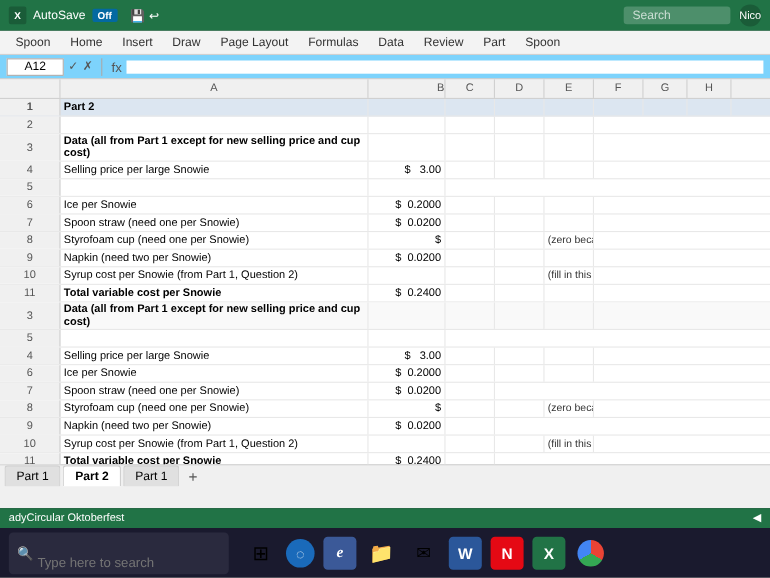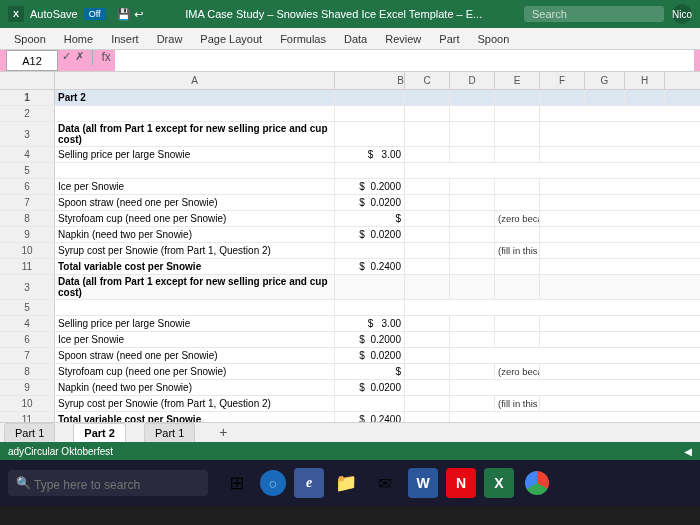--- a/index.html
+++ b/index.html
@@ -13,42 +13,43 @@
       display: flex;
       align-items: center;
       padding: 0 8px;
       font-size: 11px;
       justify-content: space-between;
     }
     .title-bar-left { display: flex; align-items: center; gap: 6px; }
     .title-bar-center { flex: 1; text-align: center; font-size: 11px; }
     .title-bar-right { display: flex; align-items: center; gap: 8px; font-size: 11px; }
     .title-icon { width: 16px; height: 16px; background: #1a5c38; border-radius: 2px; display: flex; align-items: center; justify-content: center; font-size: 9px; color: white; font-weight: bold; }
-    .search-box-title { background: rgba(255,255,255,0.2); border: none; border-radius: 3px; padding: 2px 8px; color: white; font-size: 11px; width: 140px; }
+    .search-box-title { background: rgba(255,255,255,0.2); border: none; border-radius: 3px; padding: 2px 8px; color: white; font-size: 11px; width: 97px; }
     .search-box-title::placeholder { color: rgba(255,255,255,0.7); }
 
     
     .menu-bar {
       background: #f3f3f3;
       height: 22px;
       display: flex;
       align-items: center;
       padding: 0 6px;
       gap: 2px;
       font-size: 11px;
       color: #333;
       border-bottom: 1px solid #d0d0d0;
     }
     .menu-item { padding: 2px 8px; cursor: pointer; border-radius: 2px; }
 
     
     .formula-bar {
-      background: #f9a8d4;
+      background: #7dd3fc;
       height: 22px;
       display: flex;
+      align-items: center;
       padding: 0 6px;
       border-bottom: 1px solid #d0d0d0;
       font-size: 11px;
       gap: 4px;
     }
     .cell-ref { width: 52px; border: 1px solid #aaa; padding: 1px 4px; font-size: 11px; text-align: center; }
     .formula-divider { width: 1px; height: 16px; background: #aaa; margin: 0 4px; }
     .fx-label { color: #555; font-size: 12px; }
     .formula-input { flex: 1; border: none; outline: none; font-size: 11px; }
 
@@ -117,26 +118,26 @@
     
     .note-text {
       font-size: 9.5px;
       color: #333;
       white-space: nowrap;
     }
 
     
     .sheet-tabs {
       background: #f0f0f0;
-      height: 20px;
-      display: flex;
-      align-items: flex-end;
+      height: 40px;
+      display: flex;
+      align-items: flex-start;
       border-top: 1px solid #d0d0d0;
       padding-left: 4px;
-      gap: 18px;
+      gap: 2px;
     }
     .tab {
       padding: 3px 10px;
       font-size: 11px;
       border: 1px solid #d0d0d0;
       border-bottom: none;
       background: #e0e0e0;
       cursor: pointer;
       border-radius: 3px 3px 0 0;
     }
@@ -170,21 +171,21 @@
       height: 46px;
       display: flex;
       align-items: center;
       padding: 0 8px;
       gap: 6px;
     }
     .taskbar-search {
       background: #2a2a3e;
       border: none;
       border-radius: 4px;
-      padding: 8px 10px 4px 26px;
+      padding: 20px 10px 4px 26px;
       color: #ccc;
       font-size: 12px;
       width: 200px;
       position: relative;
     }
     .taskbar-search-wrap {
       position: relative;
       display: flex;
       align-items: center;
     }
@@ -207,24 +208,23 @@
     
     .part2-row { background: #dce6f1; font-weight: bold; }
   </style>
 </head>
 <body>
 
 <div class="title-bar">
   <div class="title-bar-left">
     <div class="title-icon">X</div>
     <span>AutoSave</span>
-    <span style="background:#0369a1;padding:1px 5px;border-radius:2px;font-size:9px;">Off</span>
+    <span style="background:#0369a1;padding:1px 5px;border-radius:2px;font-size:9px;font-weight:bold;">Off</span>
     <span style="margin-left:6px;">💾 ↩</span>
   </div>
-  <div class="title-bar-center">IMA Case Study – Snowies Shaved Ice Excel Template – E...</div>
   <div class="title-bar-right">
     <input class="search-box-title" type="text" placeholder="Search" style="">
     <span style="background:#1a5c38;border-radius:50%;width:20px;height:20px;display:flex;align-items:center;justify-content:center;font-size:10px;">Nico</span>
   </div>
 </div>
 
 <div class="menu-bar">
   <span class="menu-item">Spoon</span>
   <span class="menu-item">Home</span>
   <span class="menu-item">Insert</span>

